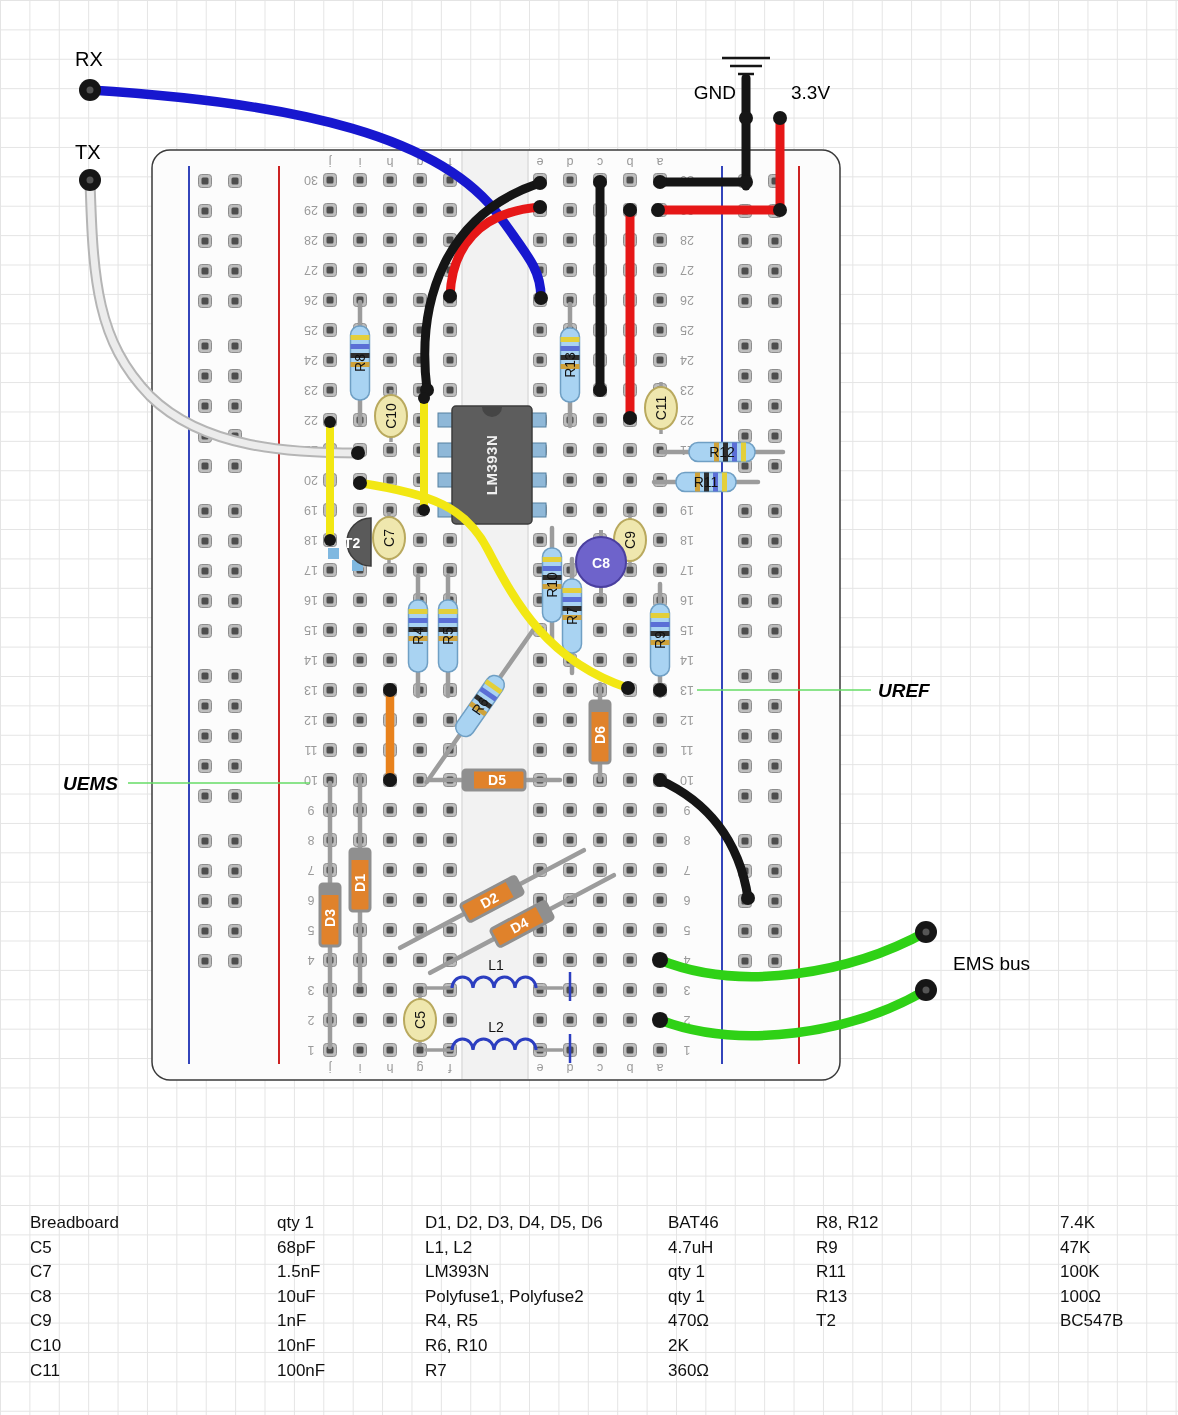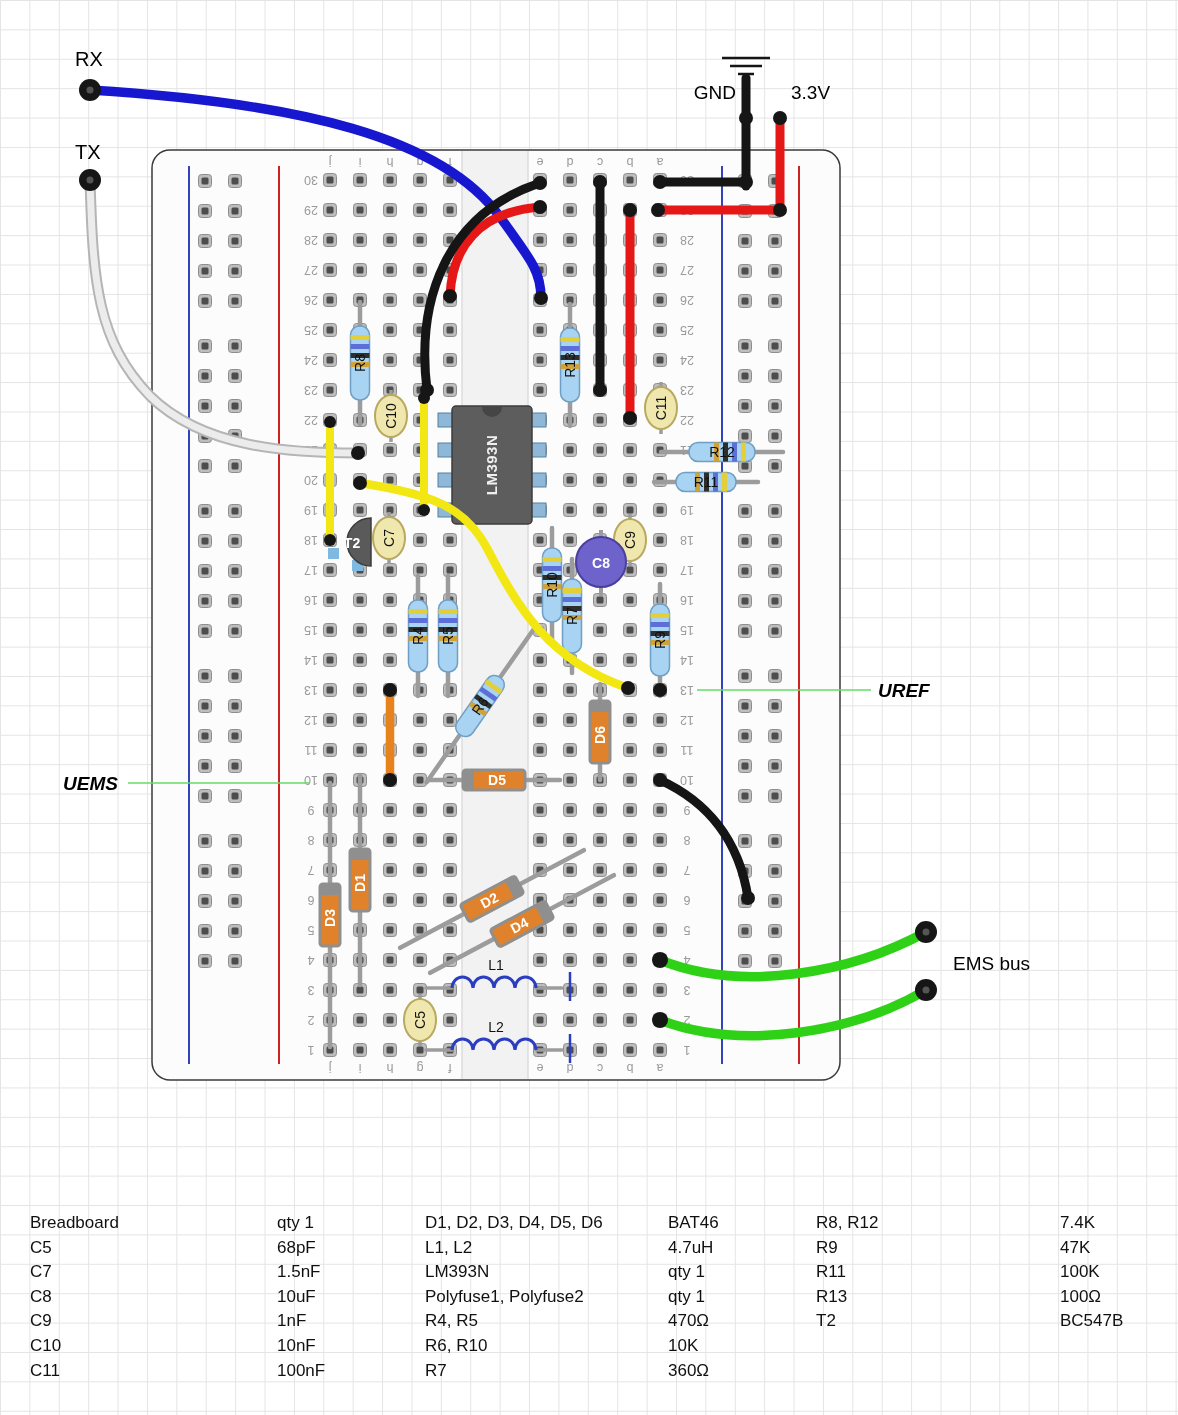--- a/index.html
+++ b/index.html
@@ -1233,21 +1233,21 @@
       <span>1nF</span>
       <span>R4, R5</span>
       <span>470Ω</span>
       <span>T2</span>
       <span>BC547B</span>
   </div>
   <div class="prow">
     <span>C10</span>
       <span>10nF</span>
       <span>R6, R10</span>
-      <span>10K</span>
+      <span>2K</span>
       <span></span>
       <span></span>
   </div>
   <div class="prow">
     <span>C11</span>
       <span>100nF</span>
       <span>R7</span>
       <span>360Ω</span>
       <span></span>
       <span></span>

